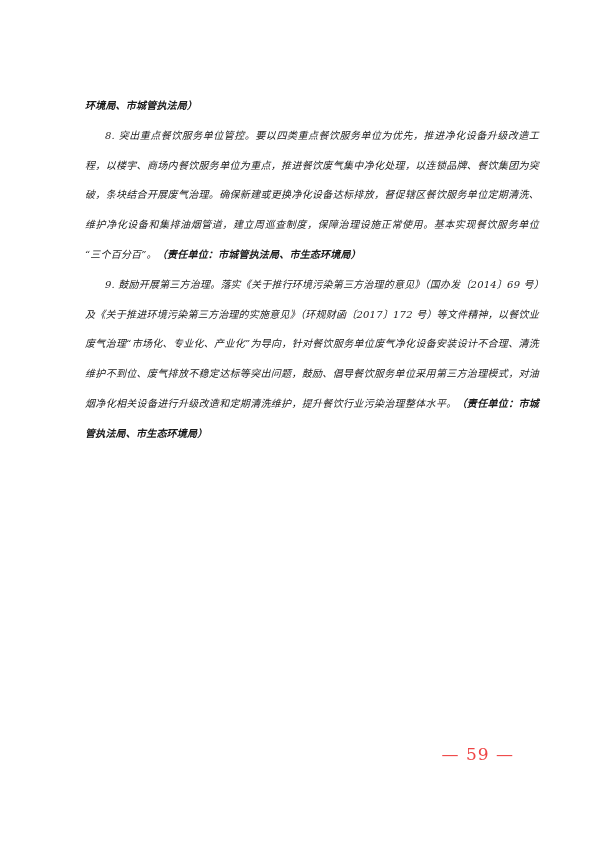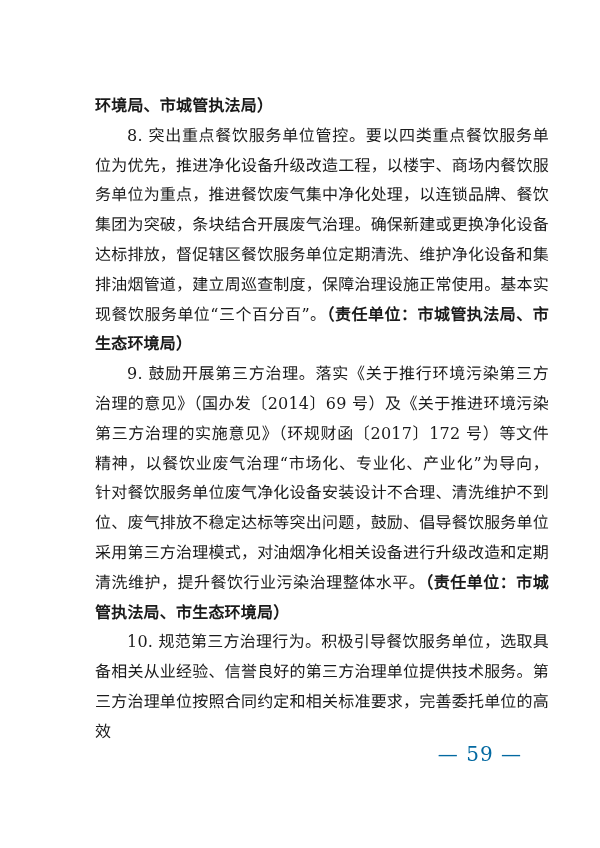--- a/index.html
+++ b/index.html
@@ -11,28 +11,29 @@
     position: relative;
     width: 600px;
     height: 848px;
     background: #ffffff;
     overflow: hidden;
     font-family: "DejaVu Serif", "Liberation Serif", serif;
     color: #1b1b1b;
   }
   .content {
     position: absolute;
-    left: 95px;
+    left: 85px;
     top: 91px;
     width: 454px;
-    font-size: 16px;
+    font-size: 10px;
     line-height: 29.8px;
     text-align: justify;
     text-justify: inter-character;
     letter-spacing: 0.2px;
+    font-style: italic;
   }
   .content p {
     margin: 0;
     padding: 0;
   }
   .content p.indent {
     text-indent: 2em;
   }
   .seg-body {
     font-weight: 400;
@@ -41,32 +42,31 @@
     
     font-weight: 700;
   }
   .seg-heading {
     
     font-weight: 700;
   }
   .page-number {
     position: absolute;
     top: 744px;
-    right: 78px;
-    font-size: 20px;
+    right: 86px;
+    font-size: 17px;
     line-height: 20px;
     letter-spacing: 1px;
-    color: #0369a1;
+    color: #ef4444;
     white-space: nowrap;
   }
 </style>
 </head>
 <body>
 
 <div class="page">
   <div class="content" id="document-body">
       <p class="no-indent"><span class="seg-kai">环境局、市城管执法局）</span></p>
       <p class="indent"><span class="seg-body">8. 突出重点餐饮服务单位管控。要以四类重点餐饮服务单位为优先，推进净化设备升级改造工程，以楼宇、商场内餐饮服务单位为重点，推进餐饮废气集中净化处理，以连锁品牌、餐饮集团为突破，条块结合开展废气治理。确保新建或更换净化设备达标排放，督促辖区餐饮服务单位定期清洗、维护净化设备和集排油烟管道，建立周巡查制度，保障治理设施正常使用。基本实现餐饮服务单位“三个百分百”。</span><span class="seg-kai">（责任单位：市城管执法局、市生态环境局）</span></p>
       <p class="indent"><span class="seg-body">9. 鼓励开展第三方治理。落实《关于推行环境污染第三方治理的意见》（国办发〔2014〕69 号）及《关于推进环境污染第三方治理的实施意见》（环规财函〔2017〕172 号）等文件精神，以餐饮业废气治理“市场化、专业化、产业化”为导向，针对餐饮服务单位废气净化设备安装设计不合理、清洗维护不到位、废气排放不稳定达标等突出问题，鼓励、倡导餐饮服务单位采用第三方治理模式，对油烟净化相关设备进行升级改造和定期清洗维护，提升餐饮行业污染治理整体水平。</span><span class="seg-kai">（责任单位：市城管执法局、市生态环境局）</span></p>
-      <p class="indent"><span class="seg-body">10. 规范第三方治理行为。积极引导餐饮服务单位，选取具备相关从业经验、信誉良好的第三方治理单位提供技术服务。第三方治理单位按照合同约定和相关标准要求，完善委托单位的高效</span></p>
     </div>
   <div class="page-number">— 59 —</div>
 </div>
 
 </body></html>

